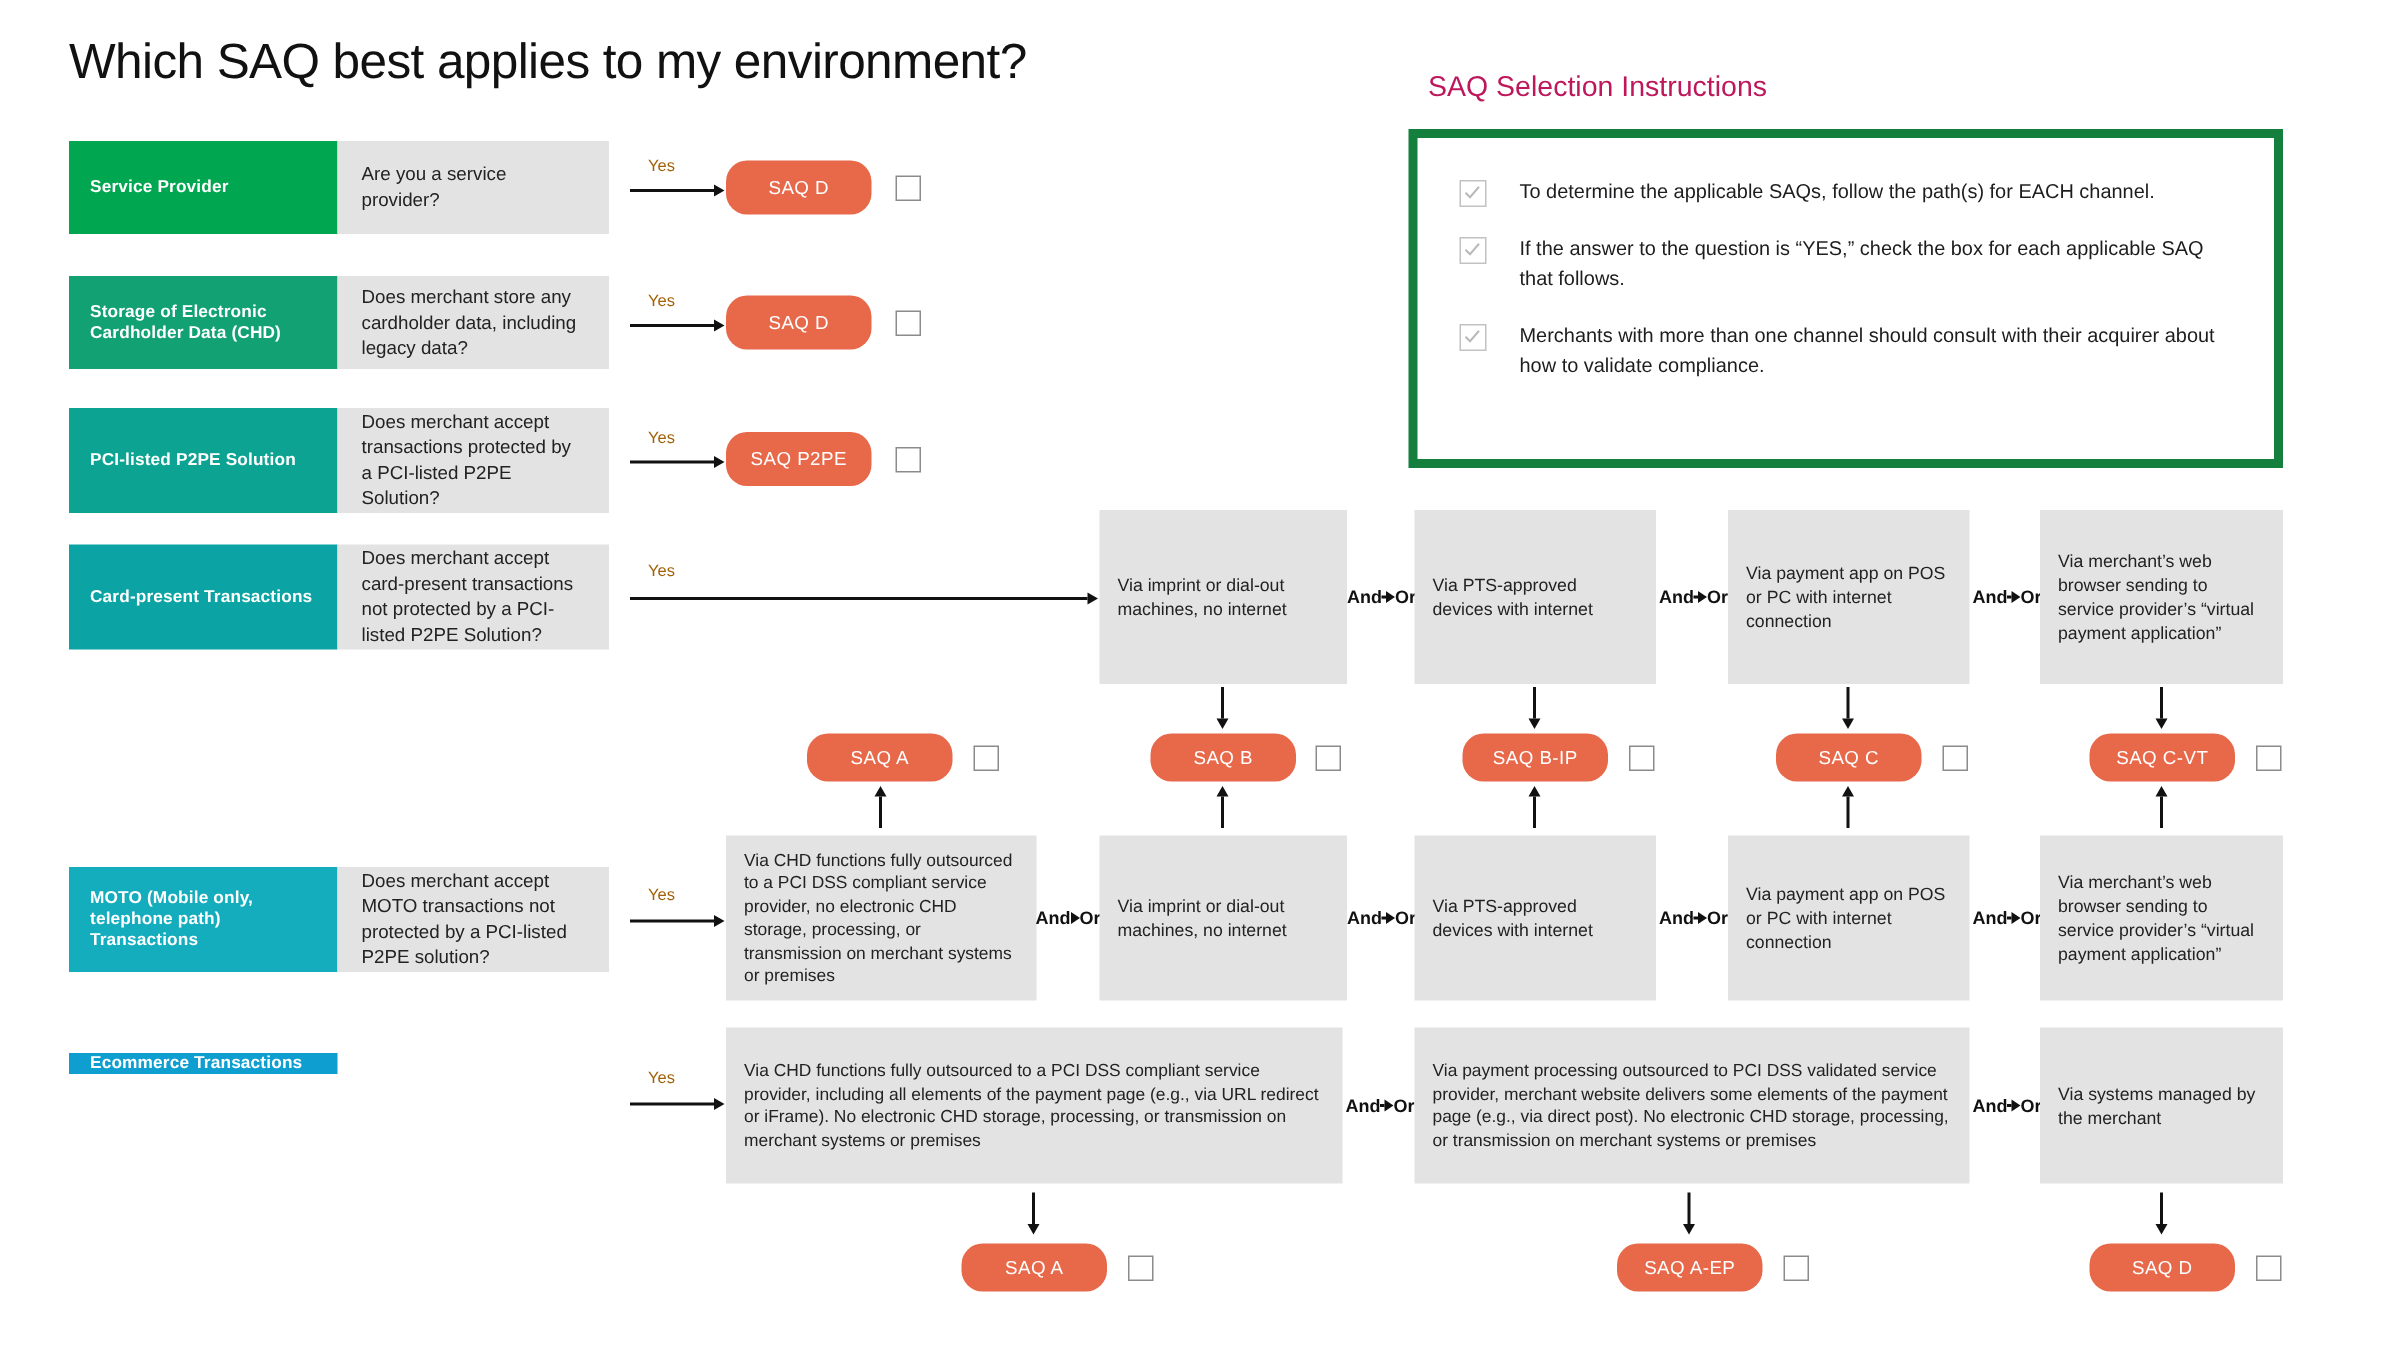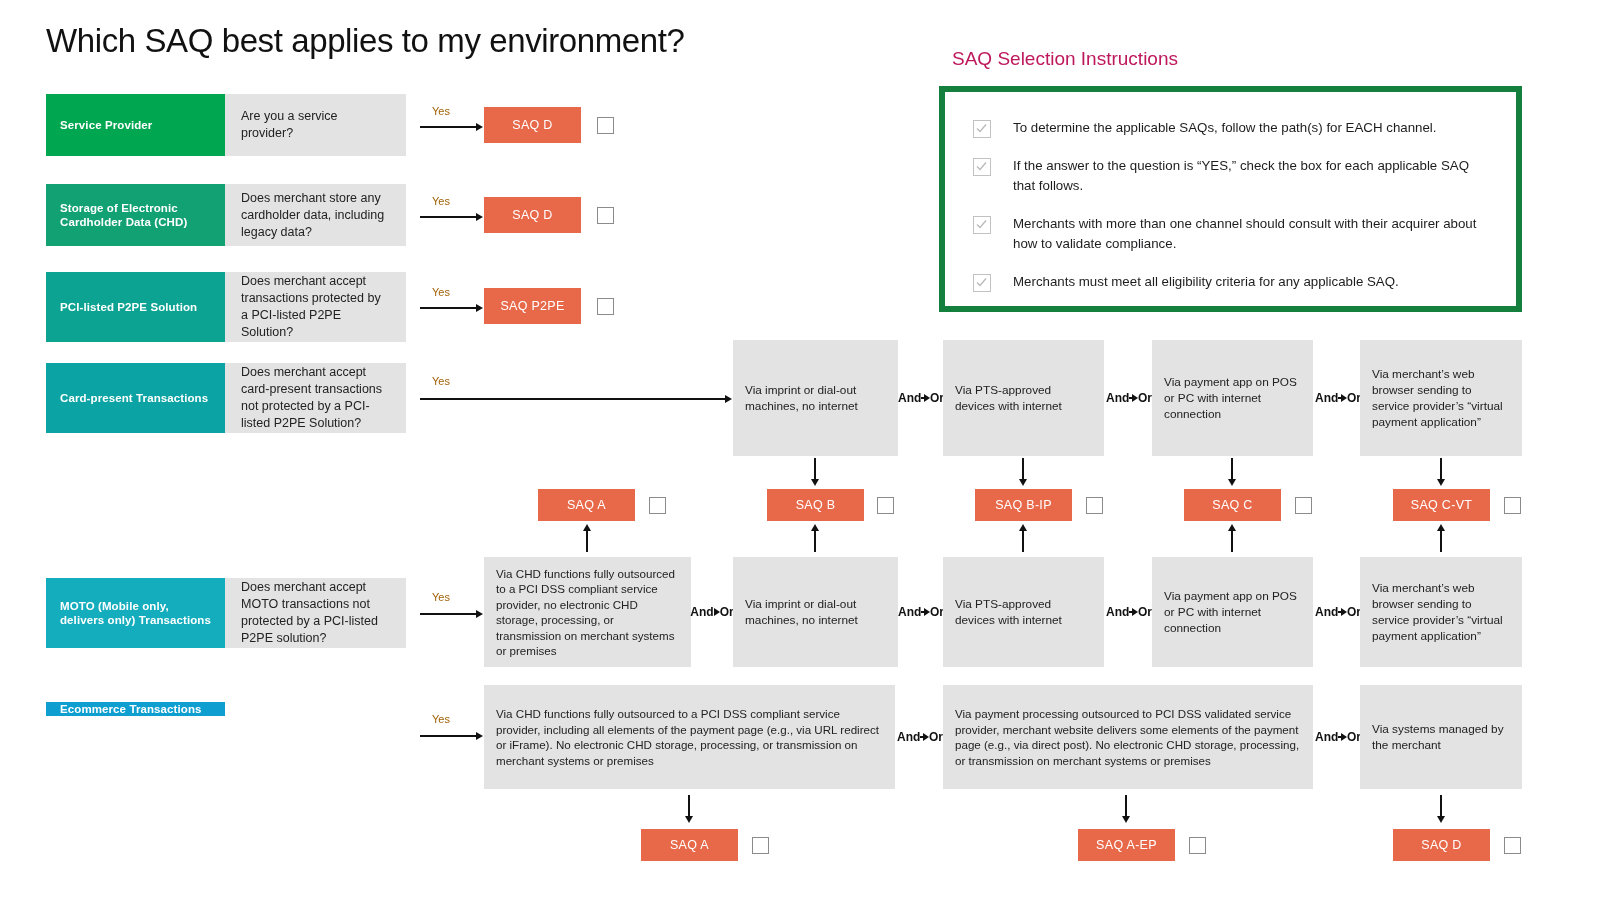--- a/index.html
+++ b/index.html
@@ -30,20 +30,21 @@
     background:#e3e3e3;color:#222;font-size:11.8px;line-height:16px;
     padding:10px 12px;display:flex;align-items:center;
   }
   .gbox.tight{font-size:11.6px;line-height:15.5px;}
 
   
   .saq{
     background:#e8694a;color:#fff;font-size:12.5px;
     display:flex;align-items:center;justify-content:center;
     letter-spacing:.3px;
+    border-radius:14px;
   }
   .cbox{
     border:1.4px solid #8b8b8b;background:#fff;width:17px;height:17px;
   }
 
   
   .yes-lab{font-size:11px;font-weight:400;color:#a16207;}
   .harrow{height:10px;display:flex;align-items:center;}
   .harrow .line{height:1.6px;background:#111;flex:1;}
   .harrow .head{
@@ -219,21 +220,21 @@
 <div class="abs varrow" style="left:1227px;top:524px;width:10px;height:28px;">
   <div class="head-u"></div>
     <div class="stem"></div>
 </div>
 <div class="abs varrow" style="left:1436px;top:524px;width:10px;height:28px;">
   <div class="head-u"></div>
     <div class="stem"></div>
 </div>
 
 <div class="abs" style="left:46px;top:578px;width:360px;height:70px;display:flex;">
-  <div class="chan-label" style="width:151px;background:#14adbe;">MOTO (Mobile only, delivers only) Transactions</div>
+  <div class="chan-label" style="width:151px;background:#14adbe;">MOTO (Mobile only, telephone path) Transactions</div>
   <div class="chan-q" style="flex:1;">Does merchant accept MOTO transactions not protected by a PCI-listed P2PE solution?</div>
 </div>
 <div class="abs yes-lab" style="left:432px;top:591px;">Yes</div>
 <div class="abs harrow" style="left:420px;top:609px;width:63px;">
   <div class="line"></div>
     <div class="head"></div>
 </div>
 
 <div class="abs gbox tight" style="left:484px;top:557px;width:207px;height:110px;align-items:center;">Via CHD functions fully outsourced to a PCI DSS compliant service provider, no electronic CHD storage, processing, or transmission on merchant systems or premises</div>
 <div class="abs andor" style="left:691px;top:582px;width:42px;height:60px;">
@@ -347,22 +348,14 @@
 
   <div class="instr-item">
     <div class="instr-check">
       <svg width="11" height="11" viewBox="0 0 11 11">
           <path d="M1 5.5 L4 8.5 L10 1.5" stroke="#b9b9b9" stroke-width="1.3" fill="none"></path>
         </svg>
     </div>
     <div class="instr-text">Merchants with more than one channel should consult with their acquirer about how to validate compliance.</div>
   </div>
 
-  <div class="instr-item">
-    <div class="instr-check">
-      <svg width="11" height="11" viewBox="0 0 11 11">
-          <path d="M1 5.5 L4 8.5 L10 1.5" stroke="#b9b9b9" stroke-width="1.3" fill="none"></path>
-        </svg>
-    </div>
-    <div class="instr-text">Merchants must meet all eligibility criteria for any applicable SAQ.</div>
-  </div>
 
 </div>
 
 </body></html>

